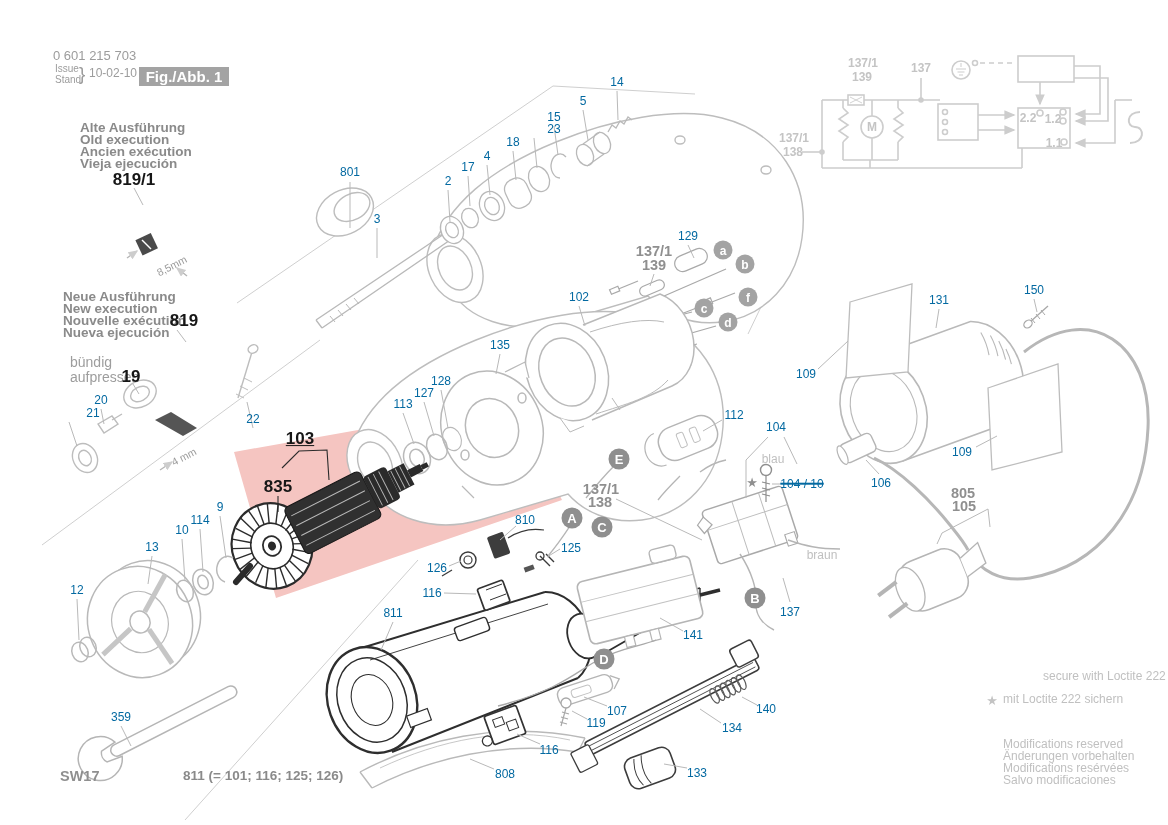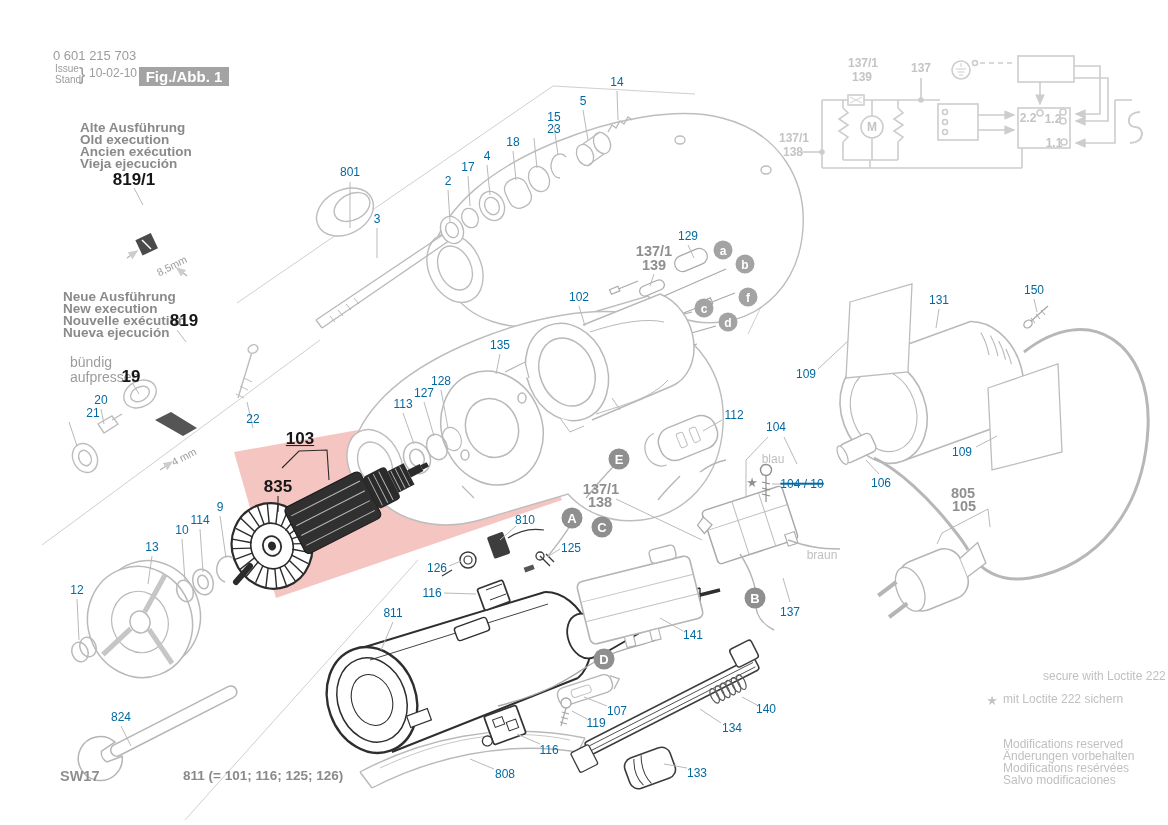--- a/index.html
+++ b/index.html
@@ -516,21 +516,21 @@
       <div class="lbl num" style="left: 253px; top: 419px;">22</div>
       <div class="lbl num" style="left: 69px; top: 413px; margin-left: 24px;">21</div>
       <div class="lbl num" style="left: 101px; top: 400px;">20</div>
       <div class="lbl dark" style="left: 300px; top: 439px; text-decoration: underline;">103</div>
       <div class="lbl dark" style="left: 278px; top: 487px;">835</div>
       <div class="lbl num" style="left: 220px; top: 507px;">9</div>
       <div class="lbl num" style="left: 200px; top: 520px;">114</div>
       <div class="lbl num" style="left: 182px; top: 530px;">10</div>
       <div class="lbl num" style="left: 152px; top: 547px;">13</div>
       <div class="lbl num" style="left: 77px; top: 590px;">12</div>
-      <div class="lbl num" style="left: 121px; top: 717px;">824</div>
+      <div class="lbl num" style="left: 121px; top: 717px;">359</div>
       <div class="lbl num2 al" style="left: 60px; top: 777px;">SW17</div>
       <div class="lbl note al" style="left: 183px; top: 776px;">811 (= 101; 116; 125; 126)</div>
       <div class="lbl num" style="left: 393px; top: 613px;">811</div>
       <div class="lbl num" style="left: 432px; top: 593px;">116</div>
       <div class="lbl num" style="left: 437px; top: 568px;">126</div>
       <div class="lbl num" style="left: 525px; top: 520px;">810</div>
       <div class="lbl num" style="left: 571px; top: 548px;">125</div>
       <div class="lbl num2" style="left: 601px; top: 490px;">137/1</div>
       <div class="lbl num2" style="left: 600px; top: 503px;">138</div>
       <div class="lbl num" style="left: 734px; top: 415px;">112</div>

